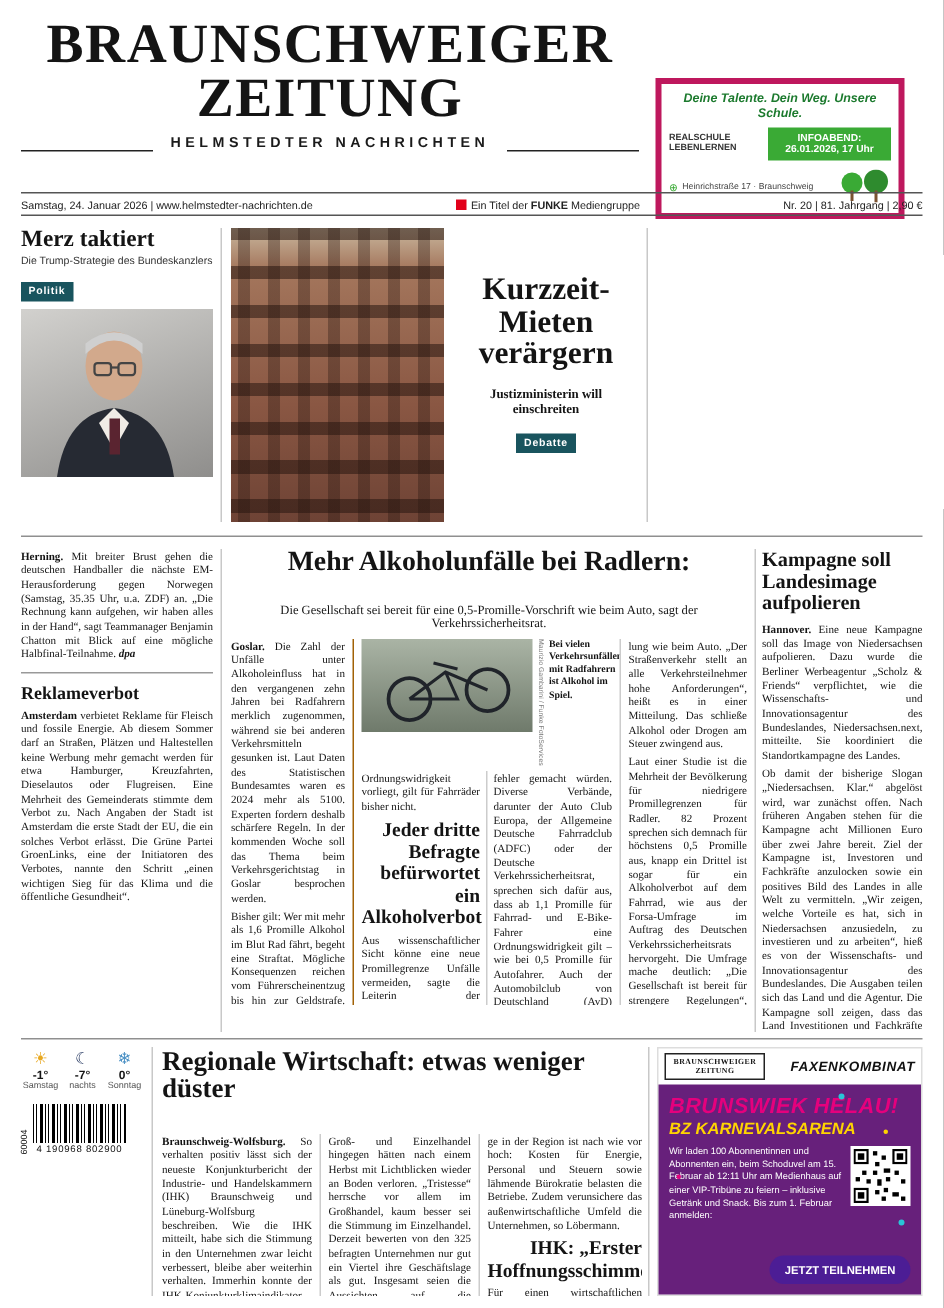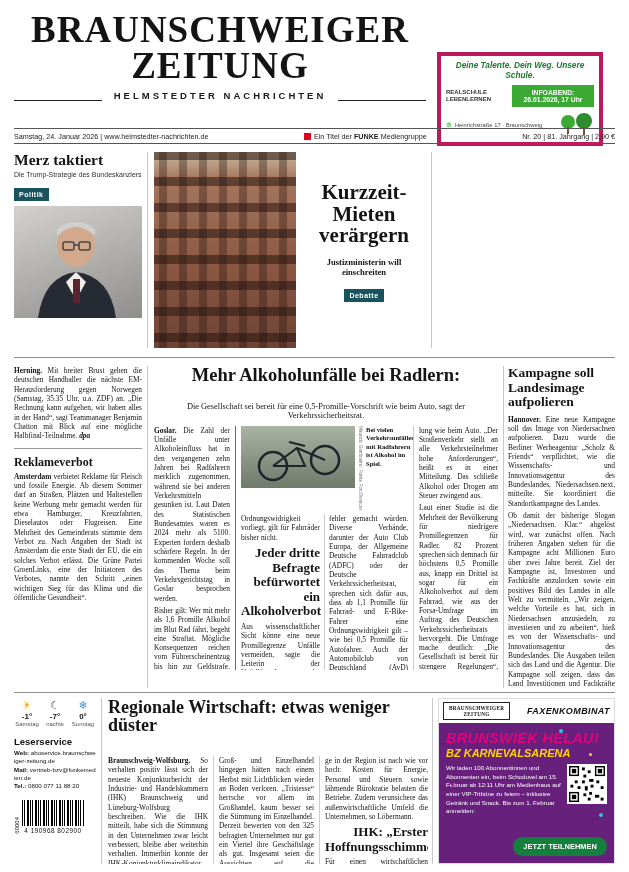--- a/index.html
+++ b/index.html
@@ -115,21 +115,21 @@
   .bad-logo{border:1px solid #222;padding:2px 5px;text-align:center;font-weight:bold;}
   .bad-logo .l1{font-size:5.2px;letter-spacing:.3px;line-height:1.2;}
   .bad-faxen{font-family:"Liberation Sans",sans-serif;font-weight:bold;font-style:italic;
              font-size:9px;letter-spacing:.4px;color:#111;}
   .bad-main{position:relative;height:140px;background:#67207b;padding:7px;color:#fff;overflow:hidden;}
   .bad-big1{color:#e5007d;font:italic bold 14.5px "Liberation Sans",sans-serif;letter-spacing:.3px;}
   .bad-big2{color:#ffd400;font:italic bold 11px "Liberation Sans",sans-serif;margin-top:1px;}
   .bad-row{display:flex;gap:6px;margin-top:5px;}
   .bad-text{flex:1;font:6.2px/1.4 "Liberation Sans",sans-serif;text-align:left;}
   .qr{width:40px;height:40px;background:#fff;padding:2px;flex:none;}
-  .bad-btn{position:absolute;right:7px;bottom:7px;background:#15803d;color:#fff;
+  .bad-btn{position:absolute;right:7px;bottom:7px;background:#4c1d95;color:#fff;
            font:bold 7.5px "Liberation Sans",sans-serif;padding:5px 10px;border-radius:10px;border:none;cursor:pointer;}
   .dot{position:absolute;border-radius:50%;}
 </style>
 </head>
 <body>
 
 <div class="page">
 
   <div class="abs masthead">
     <div class="mh-t">BRAUNSCHWEIGER</div>
@@ -285,26 +285,20 @@
         <div class="w-temp">-7°</div>
         <div class="w-day">nachts</div>
       </div>
       <div class="w-cell">
         <div class="w-icon" style="color:#4a90c4;">❄</div>
         <div class="w-temp">0°</div>
         <div class="w-day">Sonntag</div>
       </div>
     </div>
 
-    <div class="service">
-      <div class="sv-title">Leserservice</div>
-      <div class="sv-row"><b>Web:</b> <span>aboservice.braunschweiger-zeitung.de</span></div>
-      <div class="sv-row"><b>Mail:</b> <span>vertrieb-bzv@funkemedien.de</span></div>
-      <div class="sv-row"><b>Tel.:</b> <span>0800 077 11 88 20</span></div>
-    </div>
 
     <div class="barcode">
       <div class="bc-ed">60004</div>
       <div>
         <div class="bc-stripes"></div>
         <div class="bc-num">4 190968 802900</div>
       </div>
     </div>
   </div>
 

